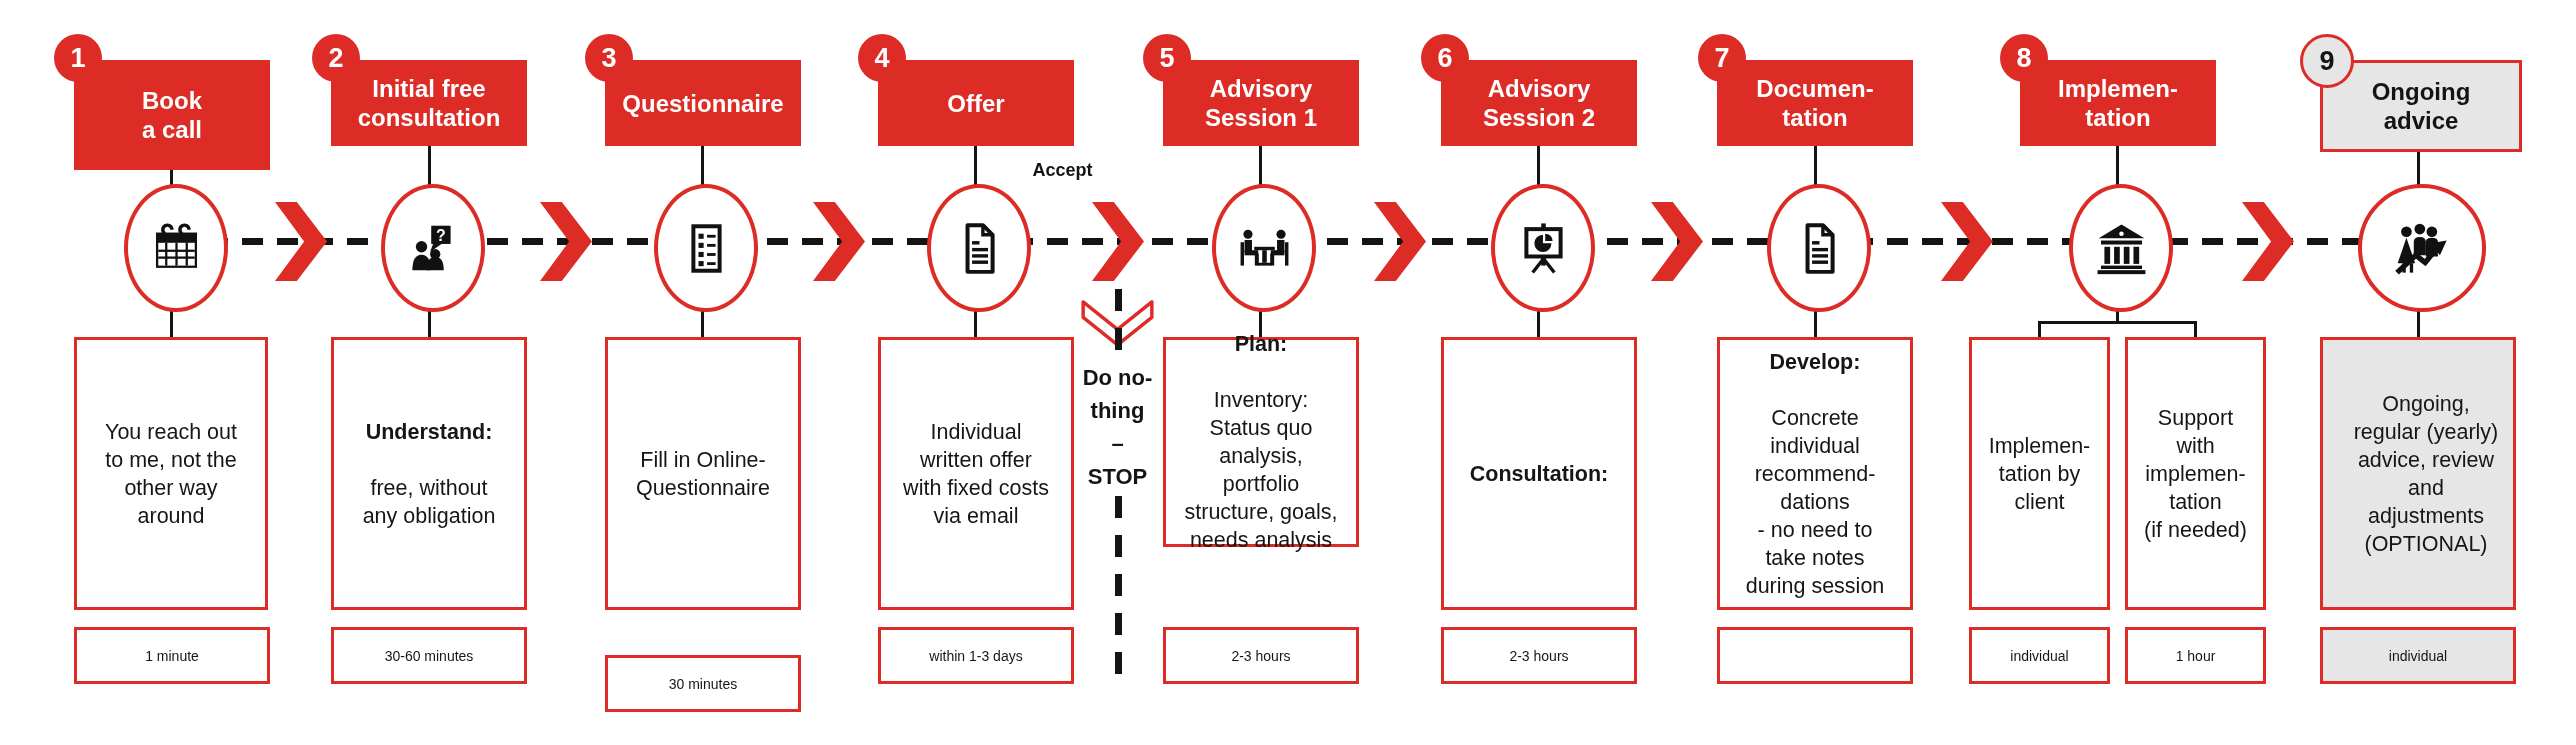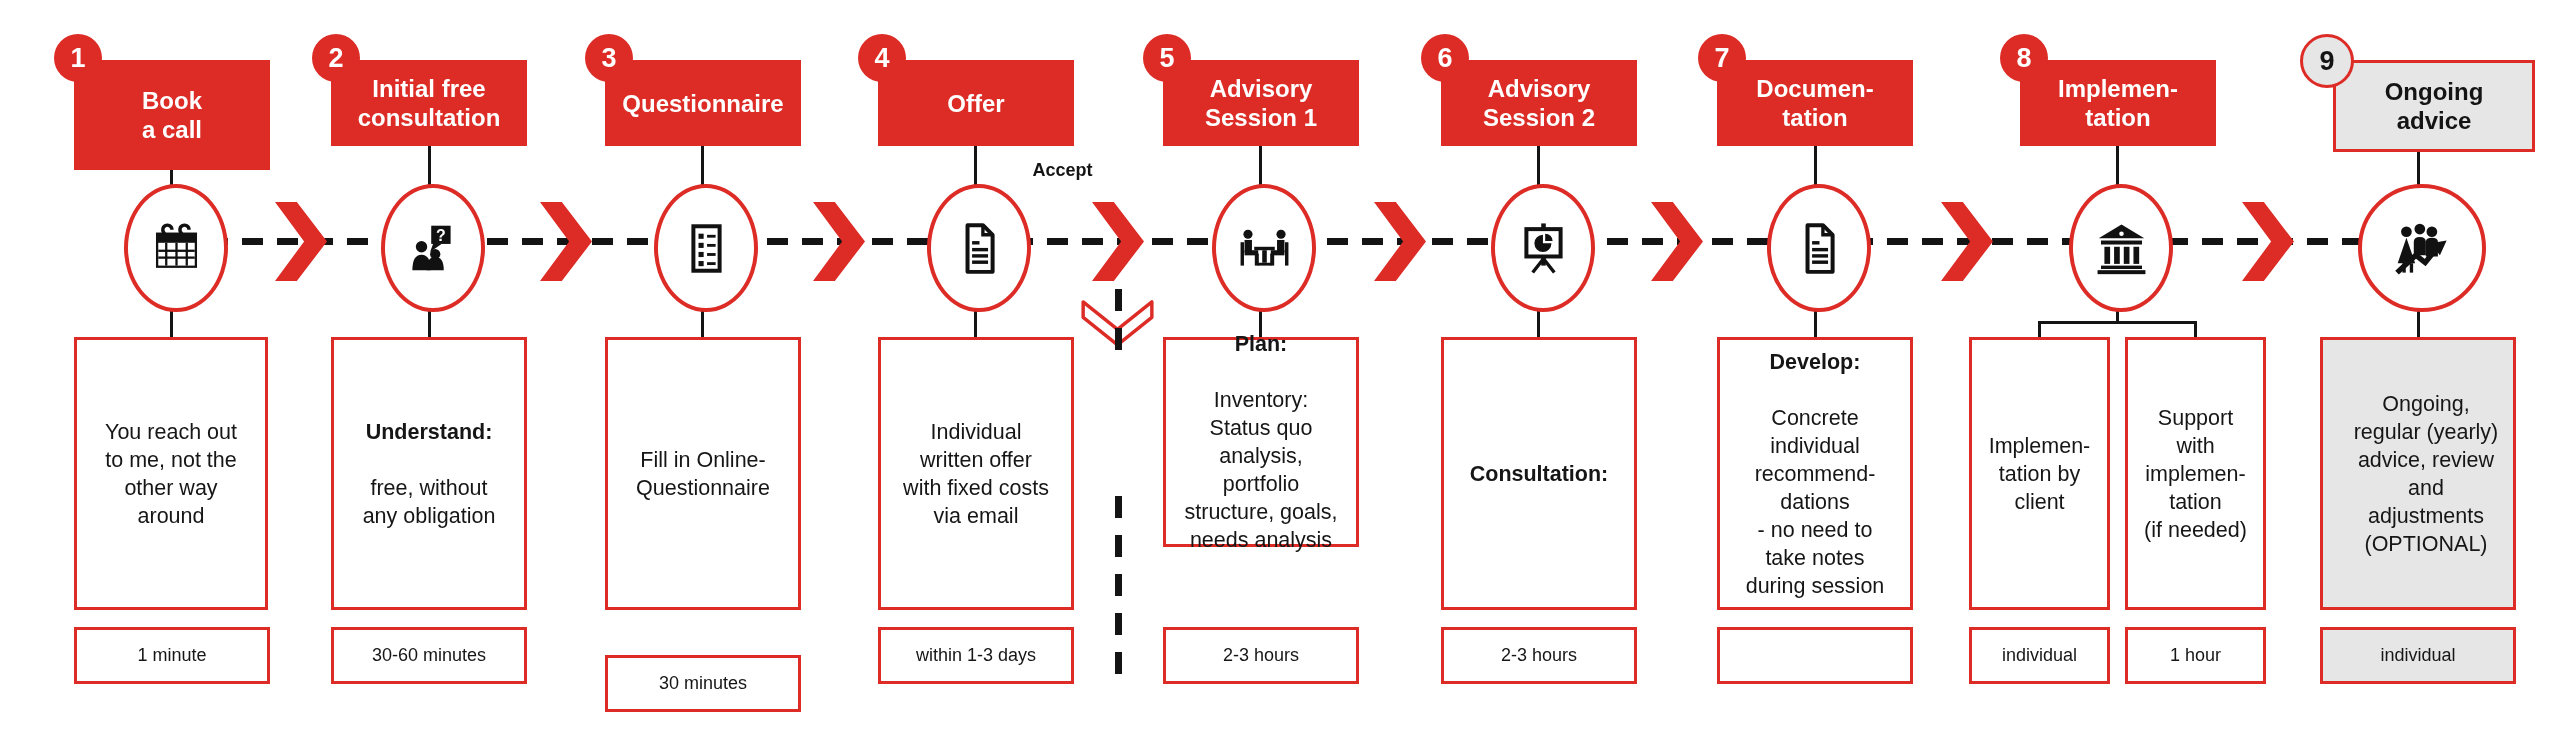--- a/index.html
+++ b/index.html
@@ -19,21 +19,21 @@
   .vline{width:2.6px;background:#141414;z-index:0}
   .hline{height:2.6px;background:#141414;z-index:0}
   .ellipse{border:4.3px solid var(--red);border-radius:50%;background:#fff;
            display:flex;align-items:center;justify-content:center;z-index:3}
   .descbox{border:3.4px solid var(--red);background:#fff;display:flex;flex-direction:column;
            align-items:center;justify-content:center;text-align:center;font-size:21.5px;
            line-height:28px;white-space:pre-line;z-index:3;box-sizing:border-box}
   .descbox .lead{font-weight:bold}
   .descbox .lead + .body{margin-top:28px}
   .timebox{border:3.4px solid var(--red);background:#fff;display:flex;align-items:center;
-           justify-content:center;text-align:center;font-size:18px;z-index:3;box-sizing:border-box}
+           justify-content:center;text-align:center;font-size:14px;z-index:3;box-sizing:border-box}
   .graybg{background:var(--gray) !important}
   .label{font-weight:bold;color:#141414;text-align:center;white-space:pre-line;z-index:5}
   .chev{z-index:4}
 </style>
 </head>
 <body>
 
 <div class="canvas">
   <div class="hdash abs" style="left:172px;top:238px;width:2246px"></div>
   <div id="steps">
@@ -241,21 +241,21 @@
         <div class="timebox abs" style="left: 1969px; top: 627px; width: 141px; height: 57px;">individual</div>
         <div class="descbox abs" style="left: 2125px; top: 337px; width: 141px; height: 273px;"><div class="body">Support
 with
 implemen-
 tation
 (if needed)</div></div>
         <div class="timebox abs" style="left: 2125px; top: 627px; width: 141px; height: 57px;">1 hour</div>
       </div>
       <div>
         <div class="badge gray abs" style="left: 2300px; top: 34px; width: 48px; height: 48px;">9</div>
-        <div class="header gray abs" style="left: 2320px; top: 60px; width: 196px; height: 86px; margin-left: 13px;">Ongoing
+        <div class="header gray abs" style="left: 2320px; top: 60px; width: 196px; height: 86px;">Ongoing
 advice</div>
         <div class="vline abs" style="left: 2417px; top: 146px; height: 39px;"></div>
         <div class="ellipse abs" style="left: 2358px; top: 184px; width: 120px; height: 120px;">
           <svg viewBox="0 0 100 100" width="67" height="67">
             <g fill="#111">
               <circle cx="26" cy="25" r="8"></circle>
               <circle cx="46" cy="21" r="8"></circle>
               <circle cx="64" cy="25" r="8"></circle>
               <polygon points="26,34 13,72 39,72"></polygon>
               <path d="M37 60 v-20 q0 -7 9 -7 q9 0 9 7 v20 z"></path>
@@ -287,15 +287,19 @@
       <div class="arrow abs" style="left: 1941px; top: 202px; width: 52px; height: 79px;"></div>
       <div class="arrow abs" style="left: 2242px; top: 202px; width: 52px; height: 79px;"></div>
     </div>
 
   <div class="label abs" style="left:994px;top:160px;width:137px;font-size:18px">Accept</div>
 
   <svg class="abs chev" style="left:1078px;top:295px" width="79" height="55" viewBox="0 0 92 64">
     <path d="M6 8 L46 40 L86 8 L86 26 L46 58 L6 26 Z" fill="#fff" stroke="#dd2b26" stroke-width="4" stroke-linejoin="round"></path>
   </svg>
   <div class="vdash abs" style="left:1115px;top:289px;height:67px"></div>
+  <div class="label abs" id="reject-label" style="left:1049px;top:361px;width:137px;font-size:22px;line-height:33px">Do no-
+thing
+–
+STOP</div>
   <div class="vdash abs" style="left:1115px;top:496px;height:191px"></div>
 </div>
 
 
 </body></html>

